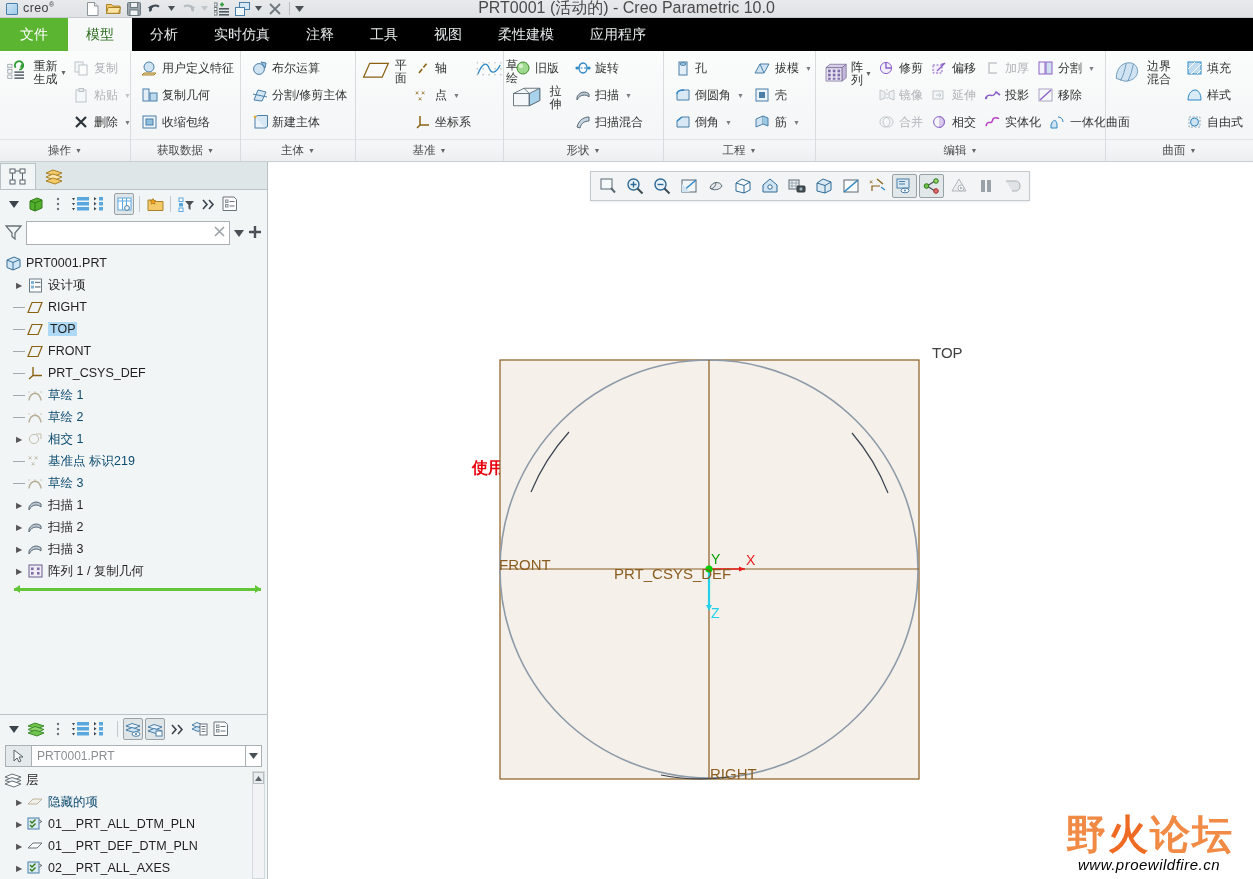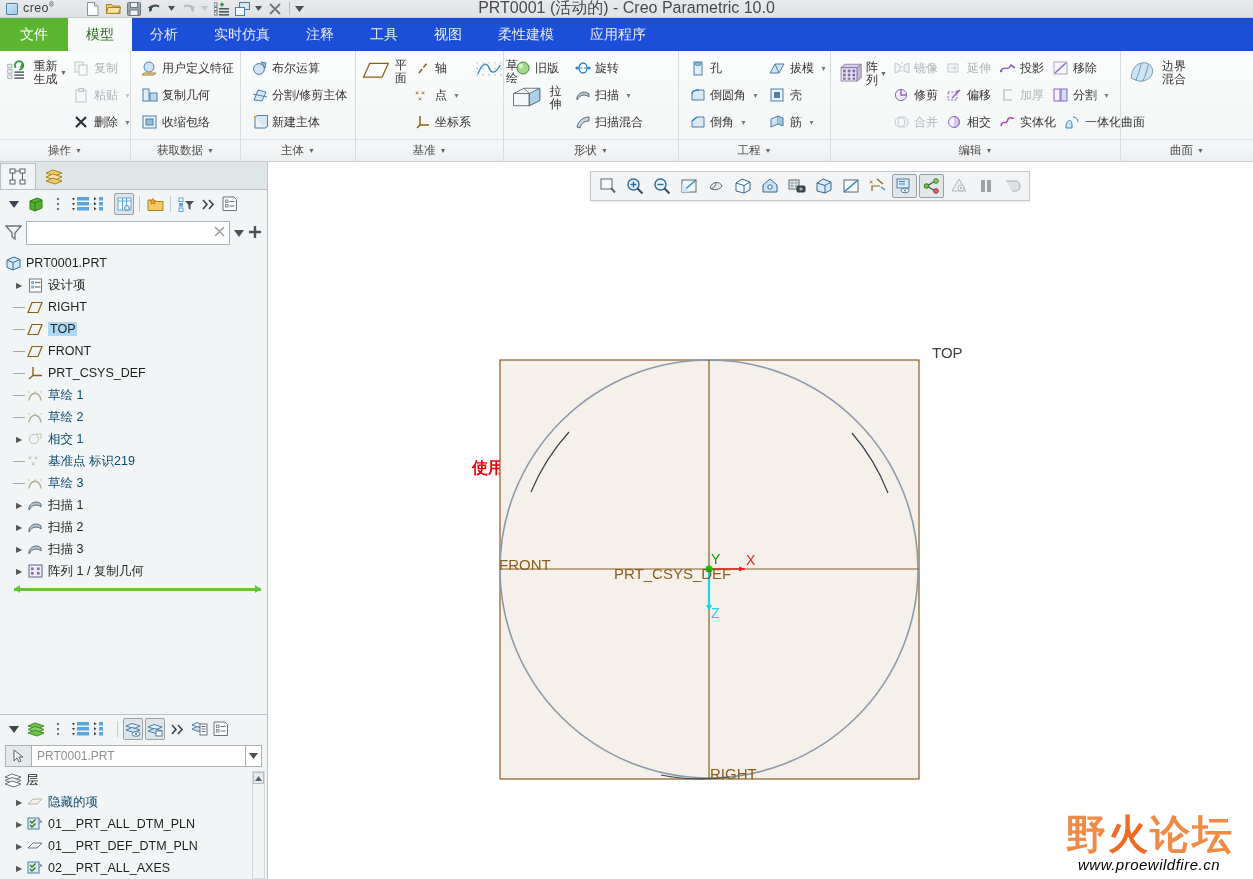--- a/index.html
+++ b/index.html
@@ -39,21 +39,21 @@
   .qat-drop { width:11px;height:17px;display:flex;align-items:center;justify-content:center;cursor:pointer;}
   .qat-sep { width:1px;height:13px;background:#b9bcc0;margin:0 3px; }
   .titletext {
     position:absolute; left:0; right:0; text-align:center;
     font-size:16px; color:#4a4a4a; pointer-events:none;
   }
 
   
   .ribbon-tabs {
     position:absolute; top:18px; left:0; width:1253px; height:33px;
-    background:#1d4ed8;
+    background:#000000;
     display:flex; align-items:stretch;
   }
   .tab {
     display:flex;align-items:center;justify-content:center;
     color:#e9eced; font-size:14px; cursor:pointer;
     padding:0 18px; white-space:nowrap;
   }
   .tab.file { background:#5cb531; color:#fff; font-weight:normal; padding:0 20px;}
   .tab.active { background:#f7f9f9; color:#2f6e1f; }
 
@@ -620,20 +620,59 @@
                 <rect x="23" y="17" width="4" height="4"></rect>
               <rect x="9" y="23" width="4" height="3"></rect>
                 <rect x="16" y="23" width="4" height="3"></rect>
                 <rect x="23" y="23" width="4" height="3"></rect>
             </g>
           </svg>
           <div class="lbl">阵列</div>
           <div class="dcaret">▼</div>
         </div>
         <div style="display:flex;flex-direction:column;gap:1px;margin-left:2px;">
+          <div style="display:flex;">
+            <div class="smallbtn">
+              <span class="ic">
+                  <svg width="15" height="14" viewBox="0 0 15 14">
+                    <circle cx="7" cy="7" r="5.6" fill="#f2eefa" stroke="#8b63c7"></circle>
+                    <path d="M7 1.4 V7 H12.6" stroke="#8b63c7" stroke-width="1.4" fill="none"></path>
+                  </svg>
+                </span>
+              <span>修剪</span>
+            </div>
+            <div class="smallbtn">
+              <span class="ic">
+                  <svg width="16" height="14" viewBox="0 0 16 14">
+                    <rect x="1" y="4" width="9" height="8" fill="#f4f1fa" stroke="#8b63c7" stroke-dasharray="2 1.5"></rect>
+                    <path d="M5 10 L13 2" stroke="#8b63c7" stroke-width="1.3"></path>
+                    <path d="M13 2 l-3.6 .4 l.4 3.2z" fill="#8b63c7"></path>
+                  </svg>
+                </span>
+              <span>偏移</span>
+            </div>
+            <div class="smallbtn dim">
+              <span class="ic">
+                  <svg width="14" height="14" viewBox="0 0 14 14">
+                    <path d="M11 2 H3 V12 H11" stroke="#c2c8cc" stroke-width="1.6" fill="none"></path>
+                  </svg>
+                </span>
+              <span>加厚</span>
+            </div>
+            <div class="smallbtn">
+              <span class="ic">
+                  <svg width="15" height="14" viewBox="0 0 15 14">
+                    <rect x="1" y="1" width="6" height="12" fill="#f5f3fa" stroke="#8b63c7"></rect>
+                    <rect x="8" y="1" width="6" height="12" fill="#cfe0f0" stroke="#8b63c7"></rect>
+                  </svg>
+                </span>
+              <span>分割</span>
+              <span class="dc">▼</span>
+            </div>
+          </div>
           <div style="display:flex;">
             <div class="smallbtn dim">
               <span class="ic">
                   <svg width="16" height="14" viewBox="0 0 16 14">
                     <path d="M1 2 L6 4 L6 10 L1 12 Z" fill="#eef1f3" stroke="#c2c8cc"></path>
                     <path d="M15 2 L10 4 L10 10 L15 12 Z" fill="#eef1f3" stroke="#c2c8cc"></path>
                     <path d="M8 1 V13" stroke="#c2c8cc" stroke-dasharray="2 2"></path>
                   </svg>
                 </span>
               <span>镜像</span>
@@ -660,59 +699,20 @@
               <span class="ic">
                   <svg width="15" height="14" viewBox="0 0 15 14">
                     <rect x="1" y="1" width="13" height="12" fill="#f7f8fa" stroke="#a9a2c4"></rect>
                     <path d="M2 12 L13 2" stroke="#8b63c7" stroke-width="1.4"></path>
                   </svg>
                 </span>
               <span>移除</span>
             </div>
           </div>
           <div style="display:flex;">
-            <div class="smallbtn">
-              <span class="ic">
-                  <svg width="15" height="14" viewBox="0 0 15 14">
-                    <circle cx="7" cy="7" r="5.6" fill="#f2eefa" stroke="#8b63c7"></circle>
-                    <path d="M7 1.4 V7 H12.6" stroke="#8b63c7" stroke-width="1.4" fill="none"></path>
-                  </svg>
-                </span>
-              <span>修剪</span>
-            </div>
-            <div class="smallbtn">
-              <span class="ic">
-                  <svg width="16" height="14" viewBox="0 0 16 14">
-                    <rect x="1" y="4" width="9" height="8" fill="#f4f1fa" stroke="#8b63c7" stroke-dasharray="2 1.5"></rect>
-                    <path d="M5 10 L13 2" stroke="#8b63c7" stroke-width="1.3"></path>
-                    <path d="M13 2 l-3.6 .4 l.4 3.2z" fill="#8b63c7"></path>
-                  </svg>
-                </span>
-              <span>偏移</span>
-            </div>
-            <div class="smallbtn dim">
-              <span class="ic">
-                  <svg width="14" height="14" viewBox="0 0 14 14">
-                    <path d="M11 2 H3 V12 H11" stroke="#c2c8cc" stroke-width="1.6" fill="none"></path>
-                  </svg>
-                </span>
-              <span>加厚</span>
-            </div>
-            <div class="smallbtn">
-              <span class="ic">
-                  <svg width="15" height="14" viewBox="0 0 15 14">
-                    <rect x="1" y="1" width="6" height="12" fill="#f5f3fa" stroke="#8b63c7"></rect>
-                    <rect x="8" y="1" width="6" height="12" fill="#cfe0f0" stroke="#8b63c7"></rect>
-                  </svg>
-                </span>
-              <span>分割</span>
-              <span class="dc">▼</span>
-            </div>
-          </div>
-          <div style="display:flex;">
             <div class="smallbtn dim">
               <span class="ic">
                   <svg width="15" height="14" viewBox="0 0 15 14">
                     <circle cx="6" cy="7" r="5" fill="none" stroke="#c2c8cc"></circle>
                     <circle cx="9" cy="7" r="5" fill="none" stroke="#c2c8cc"></circle>
                   </svg>
                 </span>
               <span>合并</span>
             </div>
             <div class="smallbtn">
@@ -753,20 +753,48 @@
     <div class="rgroup" style="flex:1">
       <div class="rgroup-body">
         <div class="bigbtn" style="width:64px">
           <svg width="42" height="30" viewBox="0 0 42 30">
             <path d="M6 24 C6 10 14 2 24 2 C32 2 36 8 36 14 C36 22 28 28 18 28 Z" fill="#cfe3f2" stroke="#4a7fa8"></path>
             <path d="M20 3 C18 12 16 20 12 27" stroke="#4a7fa8" fill="none"></path>
             <path d="M30 4 C28 13 26 21 22 28" stroke="#4a7fa8" fill="none"></path>
           </svg>
           <div class="lbl">边界混合</div>
         </div>
+        <div class="col" style="margin-left:6px">
+          <div class="smallbtn">
+            <span class="ic">
+                <svg width="15" height="14" viewBox="0 0 15 14">
+                  <rect x="1" y="1" width="13" height="12" fill="#bfdcf0" stroke="#2f87c4"></rect>
+                  <path d="M1 8 L8 1 M4 13 L14 3 M10 13 L14 9" stroke="#fff" stroke-width="1"></path>
+                </svg>
+              </span>
+            <span>填充</span>
+          </div>
+          <div class="smallbtn">
+            <span class="ic">
+                <svg width="15" height="14" viewBox="0 0 15 14">
+                  <path d="M1 12 C1 4 6 2 8 2 C11 2 14 5 14 12 Z" fill="#d8ebf7" stroke="#2f87c4"></path>
+                </svg>
+              </span>
+            <span>样式</span>
+          </div>
+          <div class="smallbtn">
+            <span class="ic">
+                <svg width="15" height="14" viewBox="0 0 15 14">
+                  <rect x="2" y="2" width="11" height="10" fill="none" stroke="#8ba3b5" stroke-dasharray="2 1.5"></rect>
+                  <circle cx="7.5" cy="7" r="4" fill="#cfe3f2" stroke="#2f87c4"></circle>
+                </svg>
+              </span>
+            <span>自由式</span>
+          </div>
+        </div>
       </div>
       <div class="rgroup-label">
           <span>曲面</span>
           <span class="caret">▼</span>
         </div>
     </div>
 
   </div>
 
   <div class="leftpanel">

